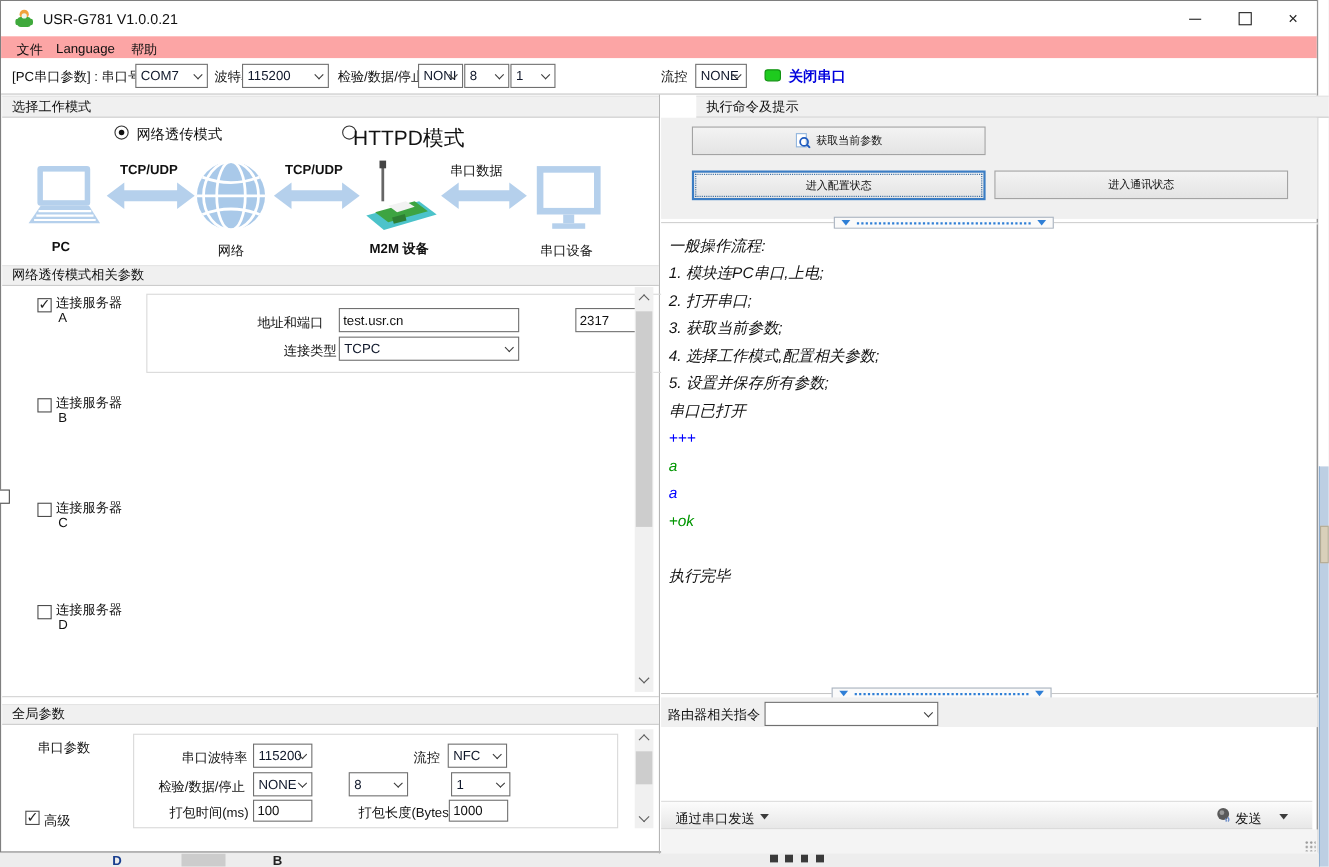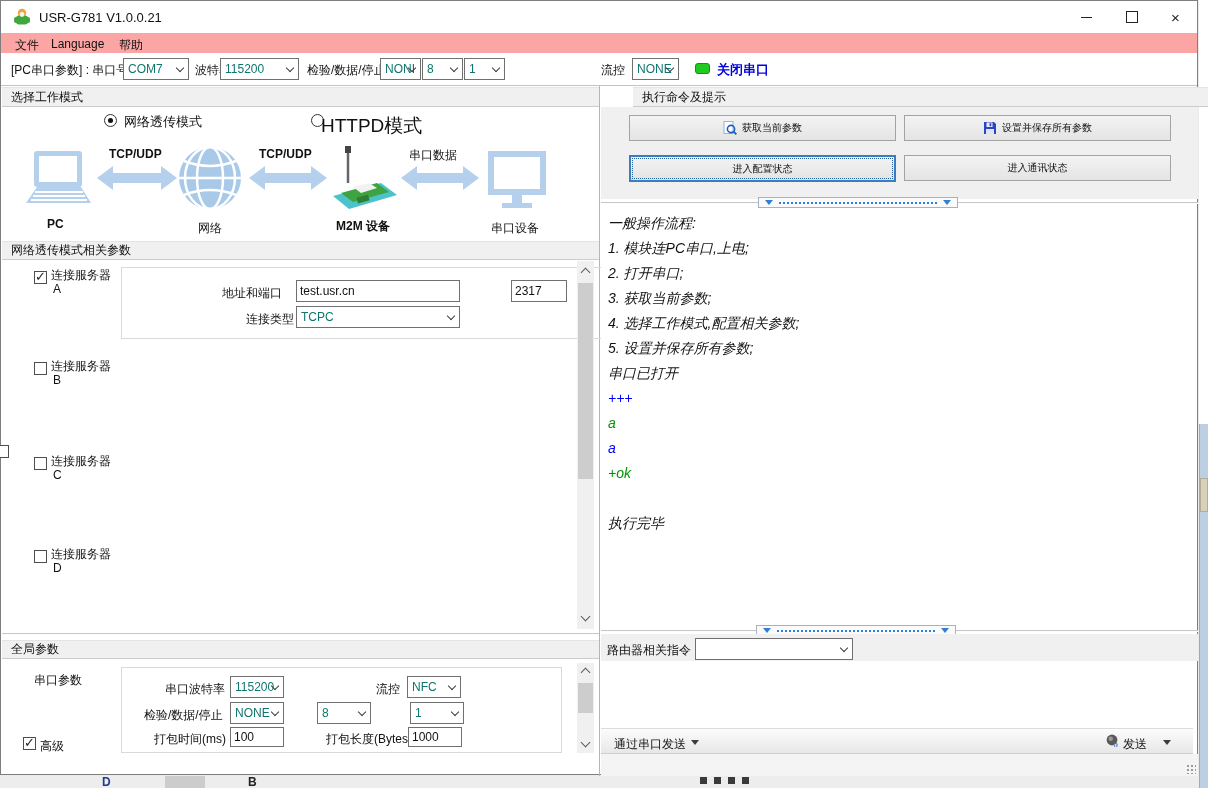--- a/index.html
+++ b/index.html
@@ -13,21 +13,21 @@
   #titlebar { position:absolute; left:0; top:0; width:100%; height:32px; background:#fff; }
   .capbtn { position:absolute; top:0; width:45px; height:32px; display:flex; align-items:center; justify-content:center; color:#222; font-size:13px; }
   .cap-min::after{ content:""; width:11px; height:1px; background:#222; display:block; }
   .cap-max::after{ content:""; width:10px; height:10px; border:1px solid #222; display:block; }
   .cap-close{ font-size:15px; }
 
   
   #menubar { position:absolute; left:0; top:32px; width:100%; height:20px; background:#fca5a5; }
   .menuitem { position:absolute; top:2px; font-size:12px; color:#111; padding:2px 4px; }
   #toolbar { position:absolute; left:0; top:52px; width:100%; height:33px; background:#fff; border-bottom:1px solid #c3c3c3; }
-  .combo { position:absolute; height:22px; background:#fff; border:1px solid #707070; font-size:12px; color:#0f766e; display:flex; align-items:center; padding:0 14px 0 4px; overflow:hidden; white-space:nowrap; }
+  .combo { position:absolute; height:22px; background:#fff; border:1px solid #707070; font-size:12px; color:#0f172a; display:flex; align-items:center; padding:0 14px 0 4px; overflow:hidden; white-space:nowrap; }
   .chev { position:absolute; right:5px; top:7px; width:6px; height:6px; border-right:1.4px solid #3c3c3c; border-bottom:1.4px solid #3c3c3c; transform:rotate(45deg); margin-top:-1px; }
   .tbx { position:absolute; height:22px; background:#fff; border:1px solid #707070; font-size:12px; color:#111; padding:0 3px; }
   .lbl { position:absolute; font-size:12px; color:#111; white-space:nowrap; }
   #stat-dot { position:absolute; left:694px; top:62px; width:15px; height:11px; border-radius:3px; background:#1ecb1e; border:1px solid #129312; }
   #close-serial { position:absolute; left:716px; top:60px; font-size:13px; font-weight:bold; color:#0000dd; }
 
   
   .hdr { position:absolute; background:#f0f0f0; border-top:1px solid #e4e4e4; border-bottom:1px solid #cccccc; font-size:12px; color:#111; display:flex; align-items:center; padding-left:9px; }
 
   
@@ -212,21 +212,21 @@
     <div class="diag-lbl b" style="left:258px;top:146px;">TCP/UDP</div>
     <div class="diag-lbl b" style="left:335px;top:217px;">M2M 设备</div>
     <div class="diag-lbl" style="left:408px;top:146px;">串口数据</div>
     <div class="diag-lbl" style="left:490px;top:219px;">串口设备</div>
 
     <div class="hdr" style="left:1px;top:240px;width:597px;height:19px;">网络透传模式相关参数</div>
 
     <div class="cb checked" style="left:33px;top:270px;"></div>
     <div class="lbl" style="left:50px;top:266px;">连接服务器</div>
     <div class="lbl" style="left:52px;top:281px;">A</div>
-    <div class="groupbox" style="left:120px;top:266px;width:492px;height:72px;">
+    <div class="groupbox" style="left:132px;top:266px;width:492px;height:72px;">
       <div class="lbl" style="left:100px;top:17px;">地址和端口</div>
       <input class="tbx" style="left: 174px; top: 12px; width: 164px;" value="test.usr.cn">
       <input class="tbx" style="left: 343px; top: 12px; width: 56px; margin-left: 46px;" value="2317">
       <div class="lbl" style="left:124px;top:43px;">连接类型</div>
       <div class="combo" style="left:174px;top:38px;width:164px;">
           <span>TCPC</span>
           <i class="chev"></i>
         </div>
     </div>
 
@@ -297,29 +297,20 @@
     <div class="hdr" style="left:600px;top:86px;width:597px;height:20px;margin-left:32px;">执行命令及提示</div>
     <div class="abs" style="left:600px;top:106px;width:597px;height:92px;background:#f0f0f0;"></div>
 
     <div class="xbtn" style="left:628px;top:114px;">
       <svg width="14" height="14" viewBox="0 0 14 14">
         <rect x="1" y="0.5" width="9" height="12" fill="#ffffff" stroke="#8fb4dd" stroke-width="1"></rect>
         <circle cx="8" cy="8" r="3.6" fill="none" stroke="#1f5bbf" stroke-width="1.6"></circle>
         <line x1="10.6" y1="10.6" x2="13.4" y2="13.4" stroke="#1f5bbf" stroke-width="1.8"></line>
       </svg>
       <span>获取当前参数</span>
-    </div>
-    <div class="xbtn" style="left:903px;top:114px;">
-      <svg width="14" height="14" viewBox="0 0 14 14">
-        <path d="M1 1 H11 L13 3 V13 H1 Z" fill="#2a46c8"></path>
-        <rect x="3.5" y="1.5" width="6" height="4.5" fill="#e8eefc"></rect>
-        <rect x="6.5" y="2.2" width="1.8" height="3" fill="#2a46c8"></rect>
-        <rect x="3" y="8" width="8" height="5" fill="#dce6f8"></rect>
-      </svg>
-      <span>设置并保存所有参数</span>
     </div>
     <div class="xbtn focused" style="left:628px;top:154px;">
       <span>进入配置状态</span>
     </div>
     <div class="xbtn" style="left:903px;top:154px;">
       <span>进入通讯状态</span>
     </div>
 
     <div class="groove" style="left:600px;top:201px;width:597px;"></div>
     <div class="split-handle" style="left:757px;top:196px;">

